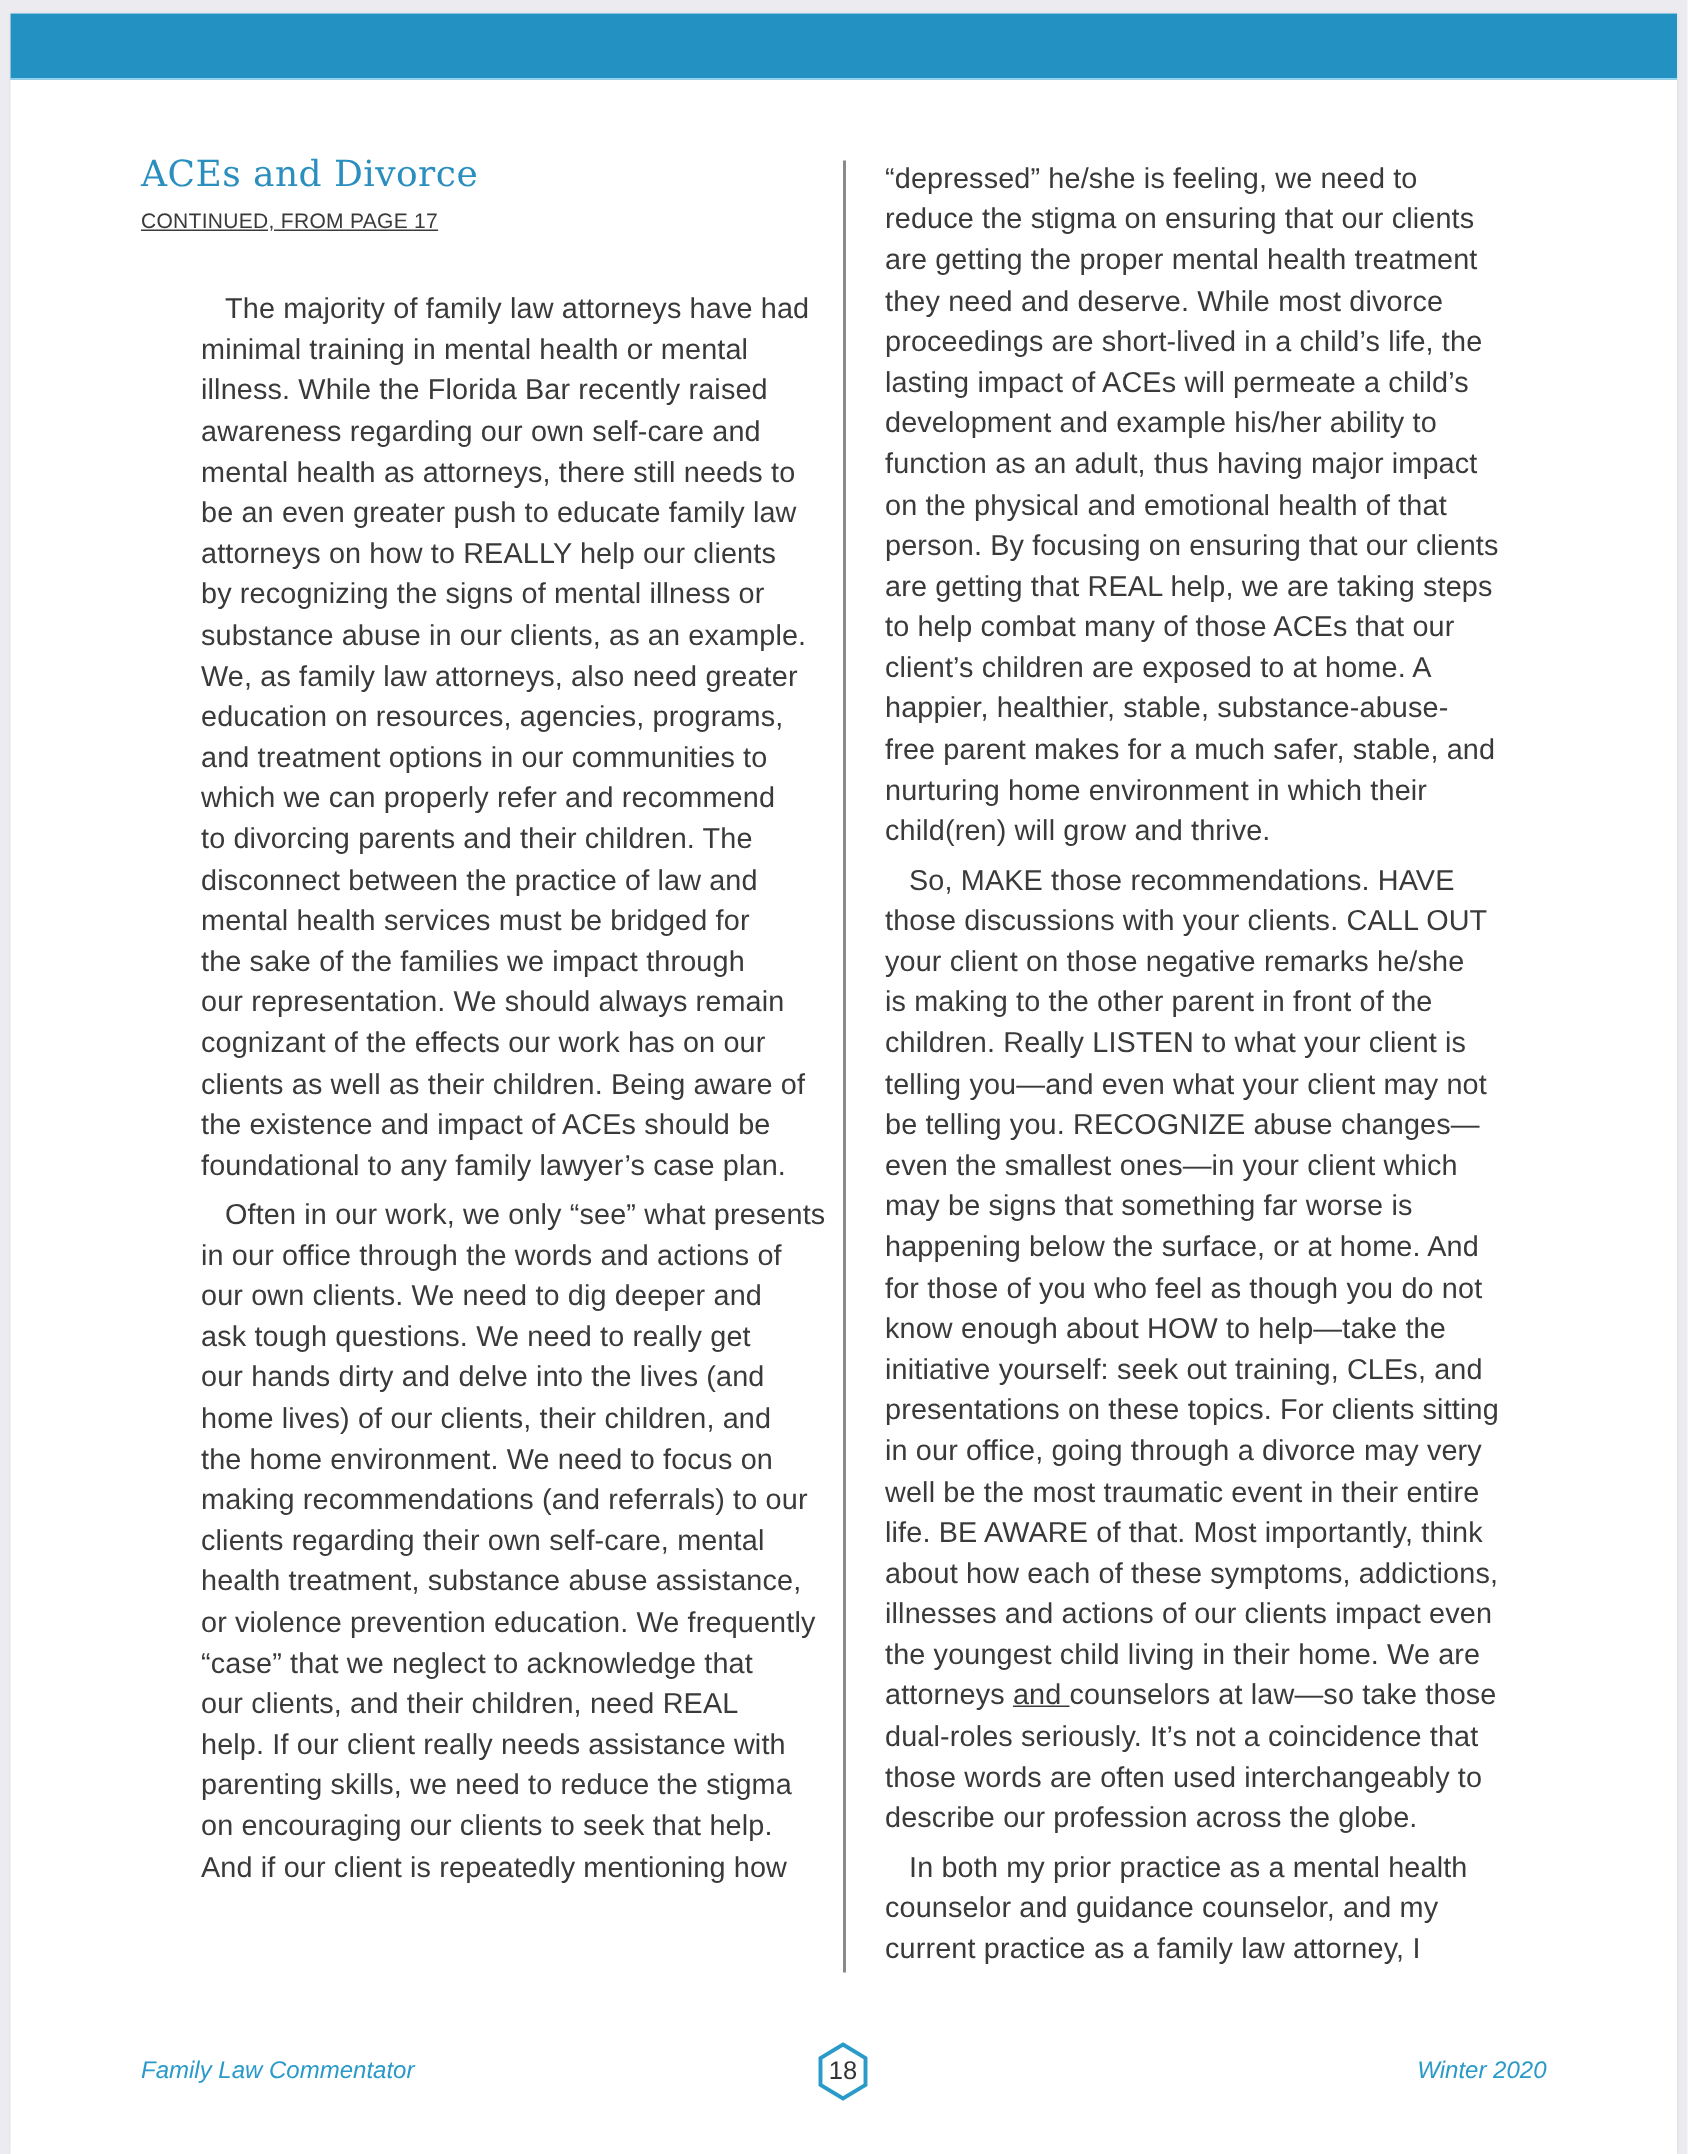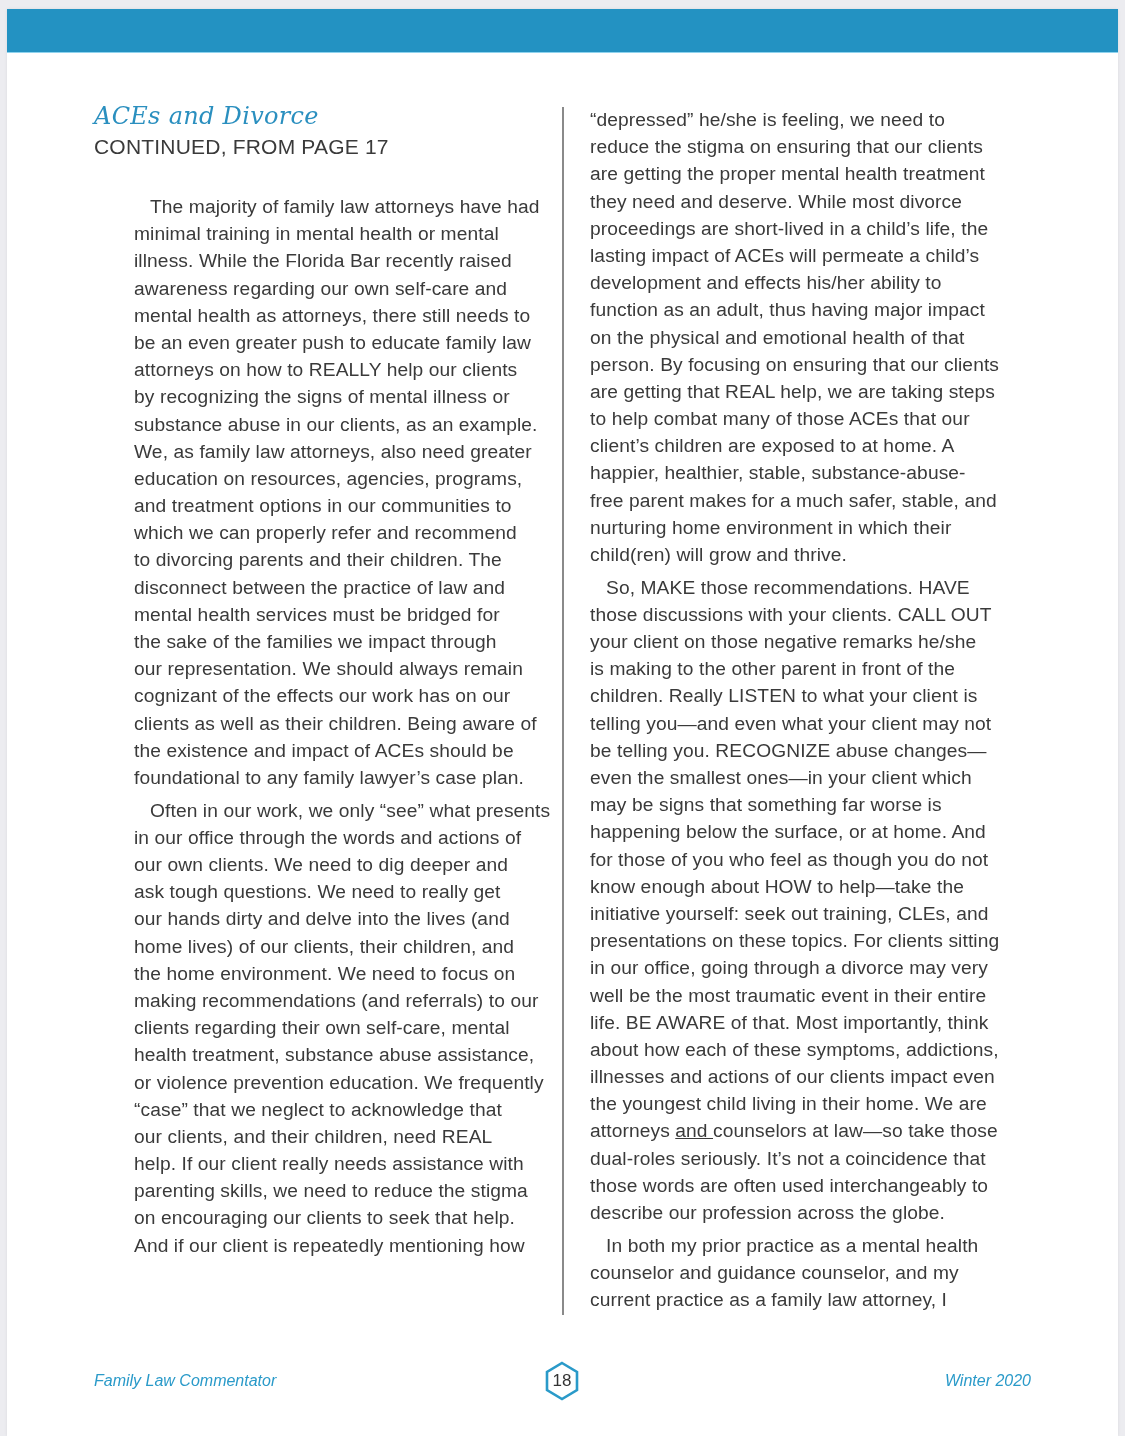--- a/index.html
+++ b/index.html
@@ -36,29 +36,29 @@
   .title {
     position: absolute;
     left: 87px; top: 92px;
     color: #2a8fbf;
     font-family: "DejaVu Serif", "Liberation Serif", serif;
     font-size: 24px;
     line-height: 30px;
     letter-spacing: 0.3px;
     margin: 0;
     font-weight: normal;
-    font-style: italic;
   }
   .subtitle {
     position: absolute;
     left: 87px; top: 127px;
     color: #3a3a3a;
-    font-size: 21px;
+    font-size: 14px;
     line-height: 22px;
     letter-spacing: 0.2px;
+    text-decoration: underline;
   }
   .line {
     display: block;
     white-space: nowrap;
     height: 27.2px;
   }
   .indent { padding-left: 16px; }
   .para-gap { height: 5.5px; }
   .divider {
     position: absolute;
@@ -148,21 +148,21 @@
   <div class="divider"></div>
 
   <div class="col col-right" style="top:97px;">
     <div id="right-p0">
         <span class="line">“depressed” he/she is feeling, we need to</span>
         <span class="line">reduce the stigma on ensuring that our clients</span>
         <span class="line">are getting the proper mental health treatment</span>
         <span class="line">they need and deserve. While most divorce</span>
         <span class="line">proceedings are short-lived in a child’s life, the</span>
         <span class="line">lasting impact of ACEs will permeate a child’s</span>
-        <span class="line">development and effects his/her ability to</span>
+        <span class="line">development and example his/her ability to</span>
         <span class="line">function as an adult, thus having major impact</span>
         <span class="line">on the physical and emotional health of that</span>
         <span class="line">person. By focusing on ensuring that our clients</span>
         <span class="line">are getting that REAL help, we are taking steps</span>
         <span class="line">to help combat many of those ACEs that our</span>
         <span class="line">client’s children are exposed to at home. A</span>
         <span class="line">happier, healthier, stable, substance-abuse-</span>
         <span class="line">free parent makes for a much safer, stable, and</span>
         <span class="line">nurturing home environment in which their</span>
         <span class="line">child(ren) will grow and thrive.</span>

